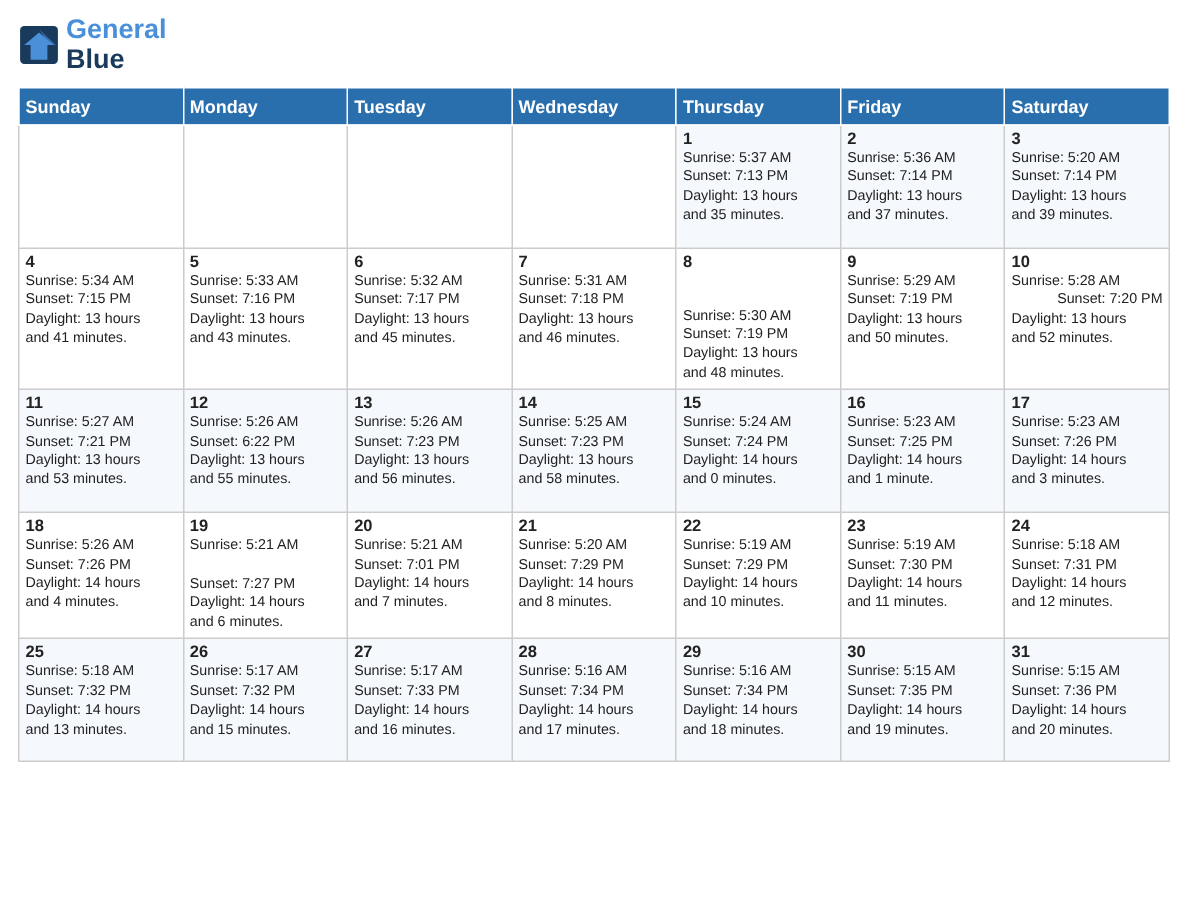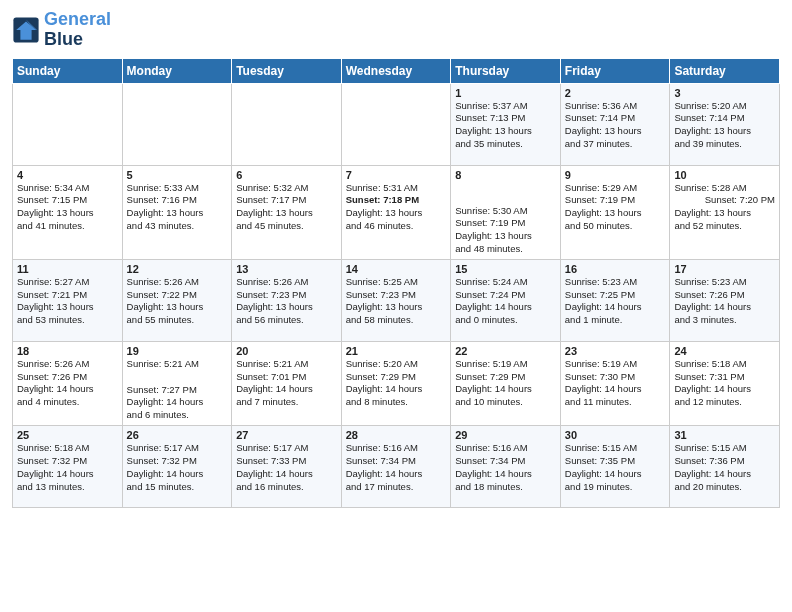--- a/index.html
+++ b/index.html
@@ -169,21 +169,21 @@
           <td>
             <span class="day-num">6</span>
             <div style="line-height: 1.35;">Sunrise: 5:32 AM</div>
             <div style="line-height: 1.35;">Sunset: 7:17 PM</div>
             <div style="line-height: 1.35;">Daylight: 13 hours</div>
             <div style="line-height: 1.35;">and 45 minutes.</div>
           </td>
           <td>
             <span class="day-num">7</span>
             <div style="line-height: 1.35;">Sunrise: 5:31 AM</div>
-            <div style="line-height: 1.35; font-weight: bold;">Sunset: 7:18 PM</div>
+            <div style="line-height: 1.35;">Sunset: 7:18 PM</div>
             <div style="line-height: 1.35;">Daylight: 13 hours</div>
             <div style="line-height: 1.35;">and 46 minutes.</div>
           </td>
           <td>
             <span class="day-num">8</span>
             <div style="line-height: 1.35; margin-top: 24px;">Sunrise: 5:30 AM</div>
             <div style="line-height: 1.35;">Sunset: 7:19 PM</div>
             <div style="line-height: 1.35;">Daylight: 13 hours</div>
             <div style="line-height: 1.35;">and 48 minutes.</div>
           </td>
@@ -206,21 +206,21 @@
           <td>
             <span class="day-num">11</span>
             <div style="line-height: 1.35;">Sunrise: 5:27 AM</div>
             <div style="line-height: 1.35;">Sunset: 7:21 PM</div>
             <div style="line-height: 1.35;">Daylight: 13 hours</div>
             <div style="line-height: 1.35;">and 53 minutes.</div>
           </td>
           <td>
             <span class="day-num">12</span>
             <div style="line-height: 1.35;">Sunrise: 5:26 AM</div>
-            <div style="line-height: 1.35;">Sunset: 7:22 PM</div>
+            <div style="line-height: 1.35;">Sunset: 6:22 PM</div>
             <div style="line-height: 1.35;">Daylight: 13 hours</div>
             <div style="line-height: 1.35;">and 55 minutes.</div>
           </td>
           <td>
             <span class="day-num">13</span>
             <div style="line-height: 1.35;">Sunrise: 5:26 AM</div>
             <div style="line-height: 1.35;">Sunset: 7:23 PM</div>
             <div style="line-height: 1.35;">Daylight: 13 hours</div>
             <div style="line-height: 1.35;">and 56 minutes.</div>
           </td>

